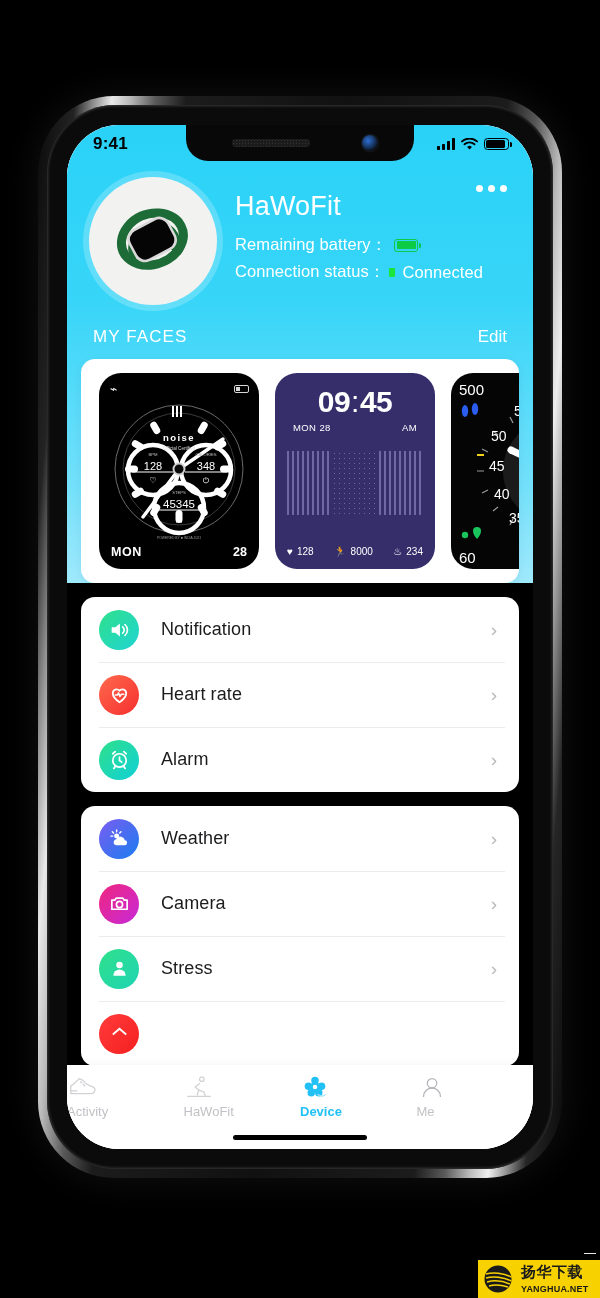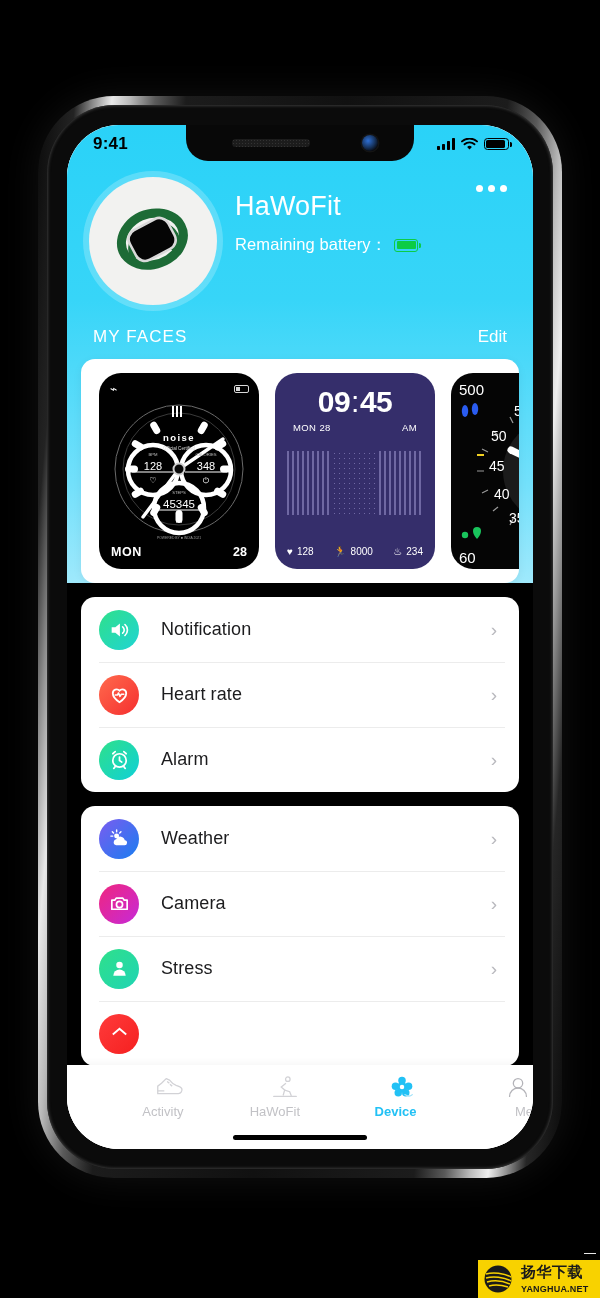--- a/index.html
+++ b/index.html
@@ -133,21 +133,21 @@
   .row + .row::before{ content:""; position:absolute; left:18px; right:14px; top:0; height:1px; background:#ececec; }
   .ic{ width:40px; height:40px; border-radius:50%; flex:0 0 40px; display:flex; align-items:center;
        justify-content:center; color:#fff; }
   .row-label{ margin-left:22px; font-size:18px; color:#1c1c1e; letter-spacing:.1px; }
   .chev{ position:absolute; right:22px; color:#b9b9be; font-size:19px; font-weight:300; }
 
   
   .tabbar{ height:84px; background:#fff; display:flex; align-items:flex-start;
            padding-top:10px; border-top:0; position:relative; z-index:5;
            box-shadow:0 -2px 8px rgba(0,0,0,.04); }
-  .tab{ flex:1; display:flex; flex-direction:column; align-items:flex-end; gap:3px; }
+  .tab{ flex:1; display:flex; flex-direction:column; align-items:flex-start; gap:3px; }
   .tab .tl{ font-size:13px; color:#c2c2c6; }
   .tab.active .tl{ color:#22c1f5; font-weight:700; }
   .home-ind{ position:absolute; left:50%; transform:translateX(-50%); bottom:9px;
              width:134px; height:5px; border-radius:3px; background:#000; }
 
   
   .watermark{ position:absolute; right:0; bottom:0; width:122px; height:38px; background:#f8d200;
               display:flex; align-items:center; gap:5px; padding-left:4px; z-index:90; }
   .wm-txt{ display:flex; flex-direction:column; line-height:1; }
   .wm-cn{ font-size:15px; font-weight:700; color:#1a1a1a; letter-spacing:.5px; }
@@ -210,20 +210,25 @@
               </div>
 
               <div class="devinfo">
                 <div class="devname">HaWoFit</div>
                 <div class="devline">
                   <span>Remaining battery：</span>
                   <span class="mini-batt">
                       <span></span>
                     </span>
                 </div>
+                <div class="devline">
+                  <span>Connection status：</span>
+                  <i class="dot-green"></i>
+                  <span>Connected</span>
+                </div>
               </div>
 
               <div class="dots-menu">
                   <i></i>
                   <i></i>
                   <i></i>
                 </div>
             </div>
 
             <div class="faces-head">

